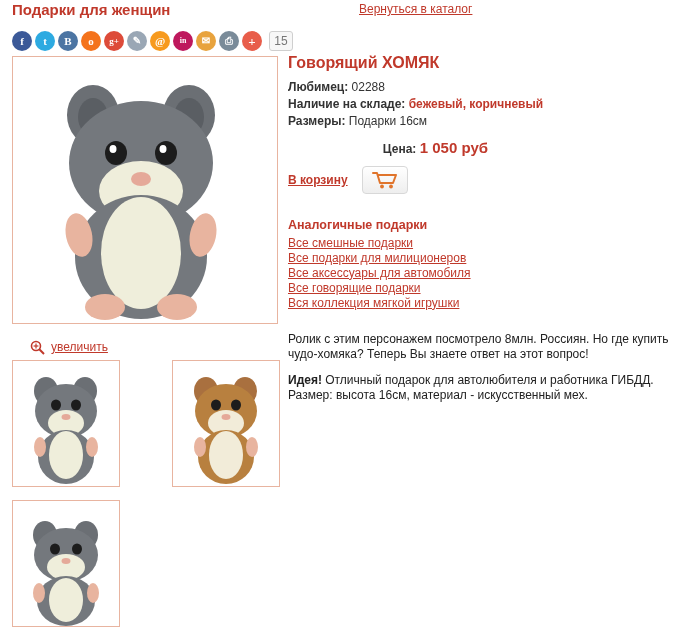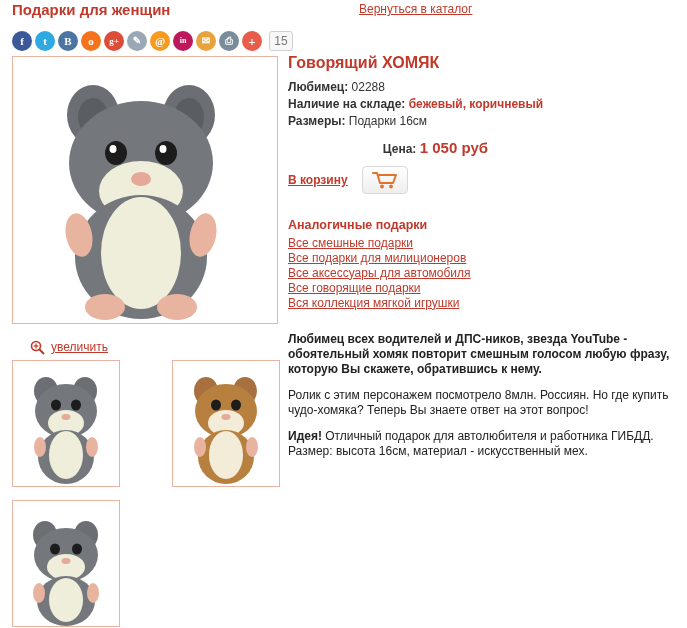--- a/index.html
+++ b/index.html
@@ -374,21 +374,20 @@
 
     <div class="analog-title">Аналогичные подарки</div>
     <a class="analog-link">Все смешные подарки</a>
     <a class="analog-link">Все подарки для милиционеров</a>
     <a class="analog-link">Все аксессуары для автомобиля</a>
     <a class="analog-link">Все говорящие подарки</a>
     <a class="analog-link">Вся коллекция мягкой игрушки</a>
   </div>
 
   <div class="desc">
-    <p class="lead">Любимец всех водителей и ДПС-ников, звезда YouTube - обоятельный хомяк повторит смешным голосом любую фразу, которую Вы скажете, обратившись к нему.</p>
     <p>Ролик с этим персонажем посмотрело 8млн. Россиян. Но где купить чудо-хомяка? Теперь Вы знаете ответ на этот вопрос!</p>
     <p>
       <span class="idea-b"> Идея!</span><span> Отличный подарок для автолюбителя и работника ГИБДД.</span><br>
       <span>Размер: высота 16см, материал - искусственный мех.</span>
     </p>
   </div>
 
 </div>
 
 </body></html>

